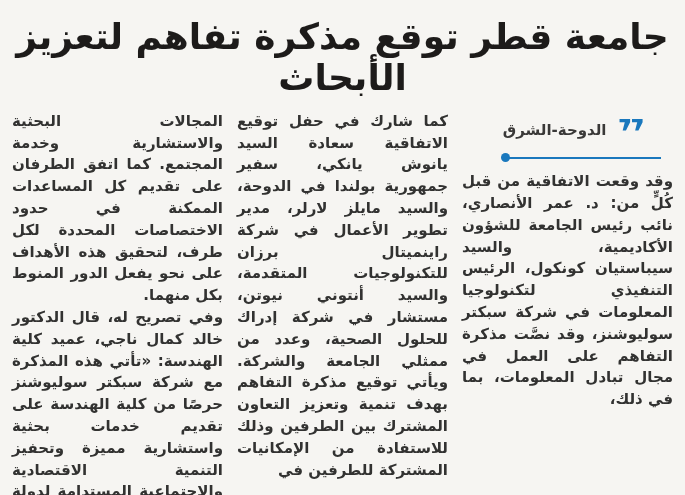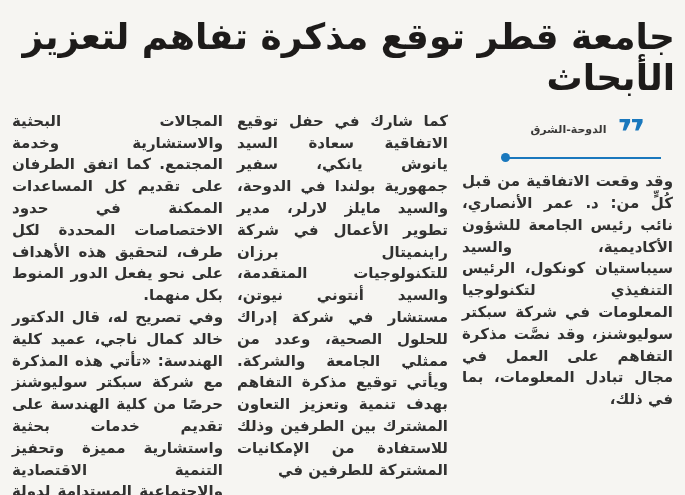--- a/index.html
+++ b/index.html
@@ -12,21 +12,21 @@
   html,body { background:#e8e7e4; }
   .page {
     width:685px; height:495px;
     background:var(--bg);
     font-family:"DejaVu Sans", sans-serif;
     direction:rtl;
     overflow:hidden;
     position:relative;
   }
   .headline {
-    text-align:right;
+    text-align:center;
     font-size:36px;
     font-weight:bold;
     color:var(--headline);
     padding:16px 10px 6px 10px;
     line-height:1.15;
     letter-spacing:-0.5px;
   }
   .article {
     display:flex;
     gap:14px;
@@ -58,21 +58,21 @@
     color:var(--accent);
     font-size:52px;
     font-weight:bold;
     line-height:0.55;
     height:30px;
     overflow:hidden;
     display:inline-block;
     transform:translateY(6px);
   }
   .byline-text {
-    font-size:11px;
+    font-size:15px;
     font-weight:bold;
     color:#3a3938;
     padding-top:4px;
   }
   .byline-rule {
     position:relative;
     height:2.5px;
     background:var(--accent);
     width:158px;
     margin-top:14px;

